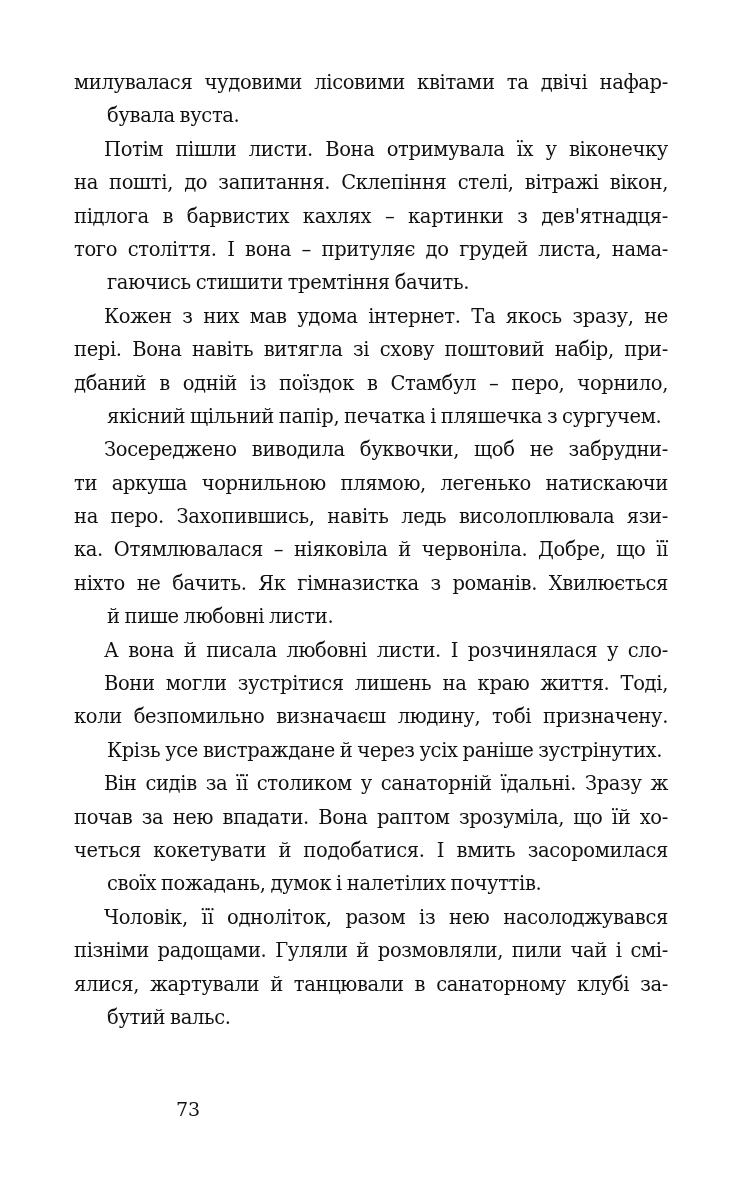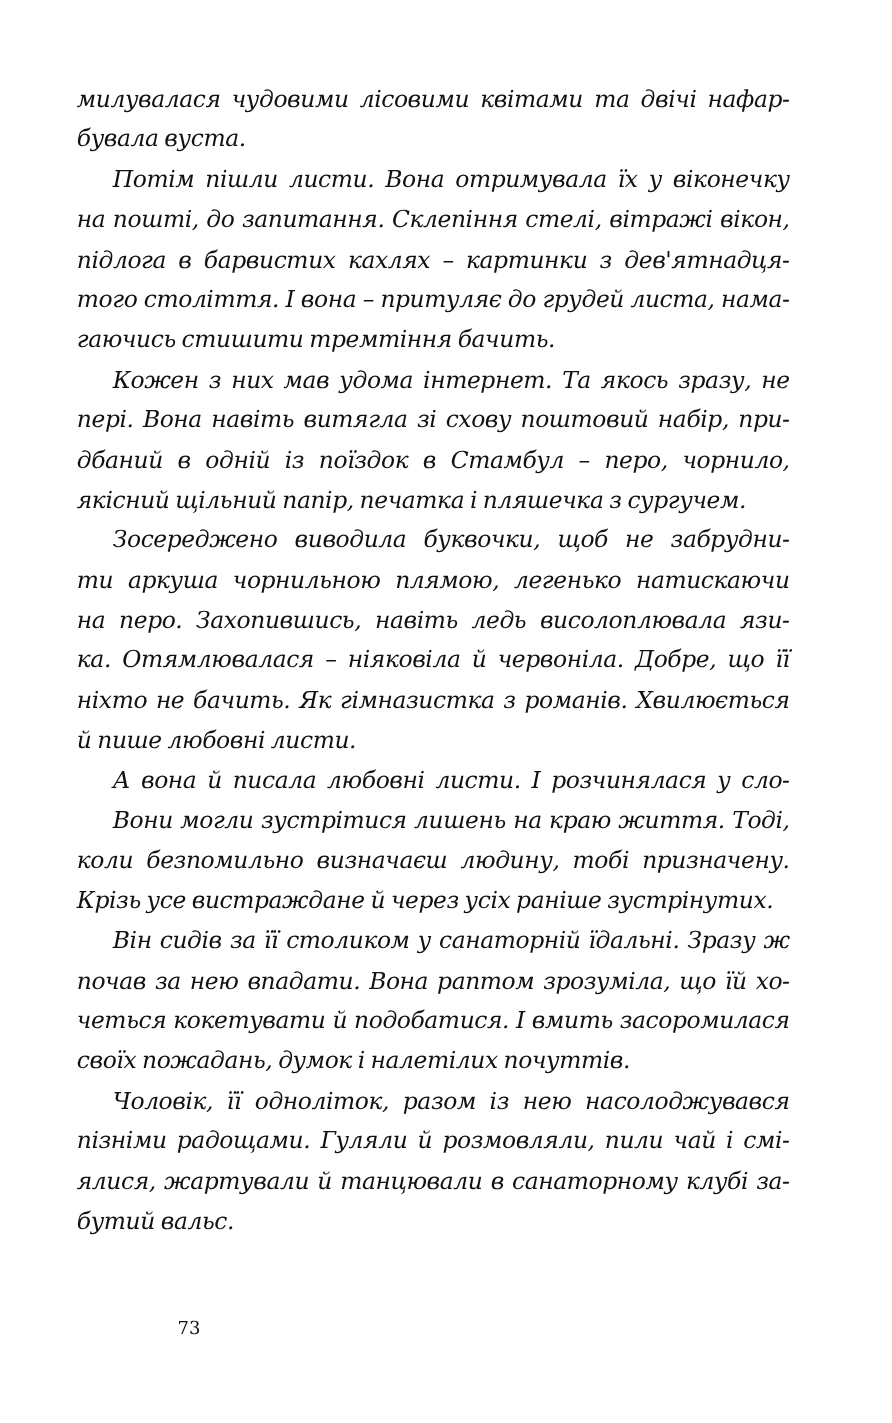--- a/index.html
+++ b/index.html
@@ -1,34 +1,34 @@
 <!DOCTYPE html>
 <html><head>
 <meta charset="utf-8">
 <style>
   html, body { margin:0; padding:0; background:#ffffff; }
   body { width:743px; height:1186px; position:relative; overflow:hidden; }
-  .page { position:absolute; left:64px; top:66px; width:594px;font-style:italic; }
+  .page { position:absolute; left:74px; top:66px; width:594px; }
   .line {
     font-family: "DejaVu Serif", serif;
     font-size: 19.5px;
     color:#111111;
     height: 33.4px;
     line-height: 33.4px;
     white-space: nowrap;
     text-align: justify;
     text-align-last: justify;
     letter-spacing: -0.35px;
     word-spacing: -1px;
   }
-  .line.last { text-align-last: left; }
+  .line.last { text-align-last: left; margin-left: 33px; }
   .line.indent { padding-left: 30px; }
   .page-number {
-    position:absolute; left:148px; top:1098px;
-    font-family:"DejaVu Serif", serif; font-size:15px; color:#111;
+    position:absolute; left:176px; top:1098px;
+    font-family:"DejaVu Serif", serif; font-size:19px; color:#111;
   }
 </style>
 </head>
 <body>
 
 <div class="page">
 
   <div>
     <div class="line">милувалася чудовими лісовими квітами та двічі нафар-</div>
     <div class="line last">бувала вуста.</div>

